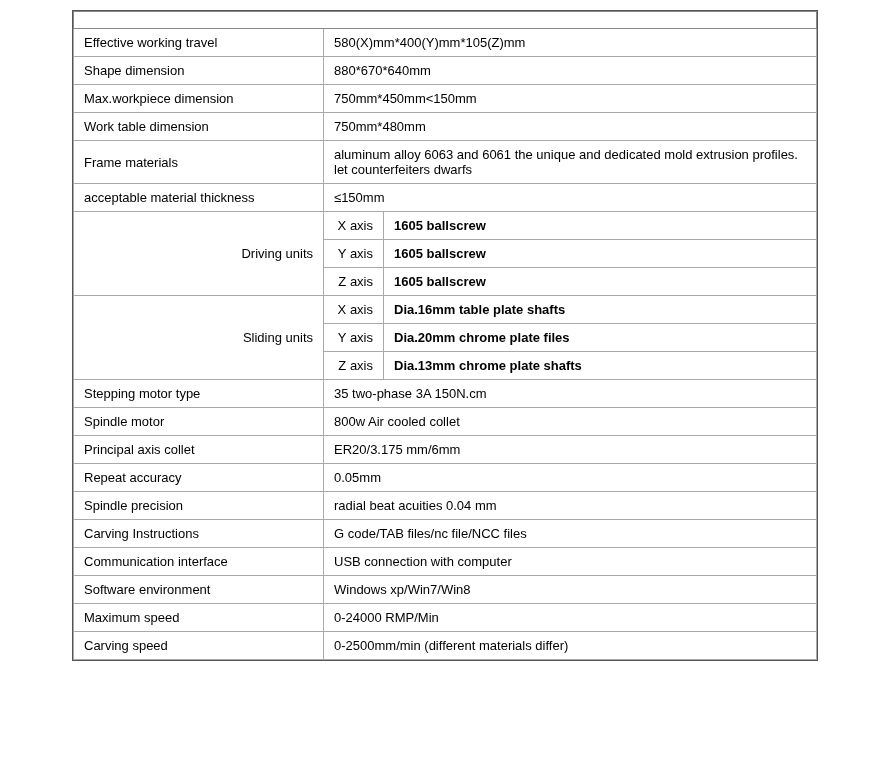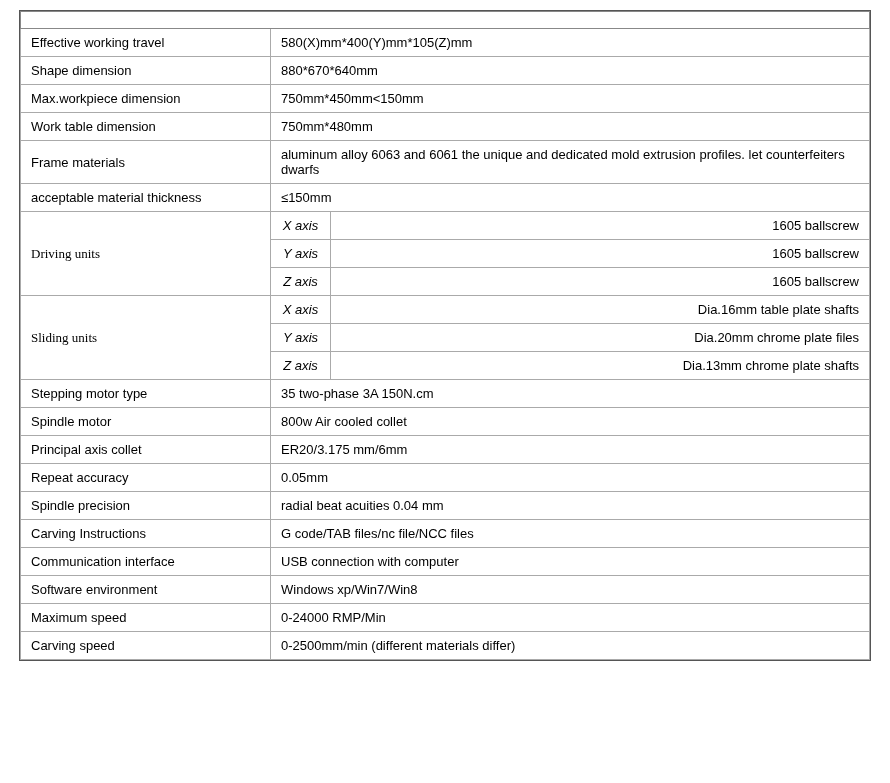--- a/index.html
+++ b/index.html
@@ -10,21 +10,21 @@
     body {
       background: #fff;
       font-family: Arial, sans-serif;
       font-size: 13px;
       display: flex;
       justify-content: center;
       align-items: flex-start;
       padding: 10px;
     }
     .table-wrapper {
-      width: 852px;
+      width: 746px;
       border: 1px solid #555;
     }
     table {
       width: 100%;
       border-collapse: collapse;
     }
     th, td {
       border: 1px solid #aaa;
       padding: 6px 10px;
       vertical-align: middle;
@@ -41,30 +41,29 @@
       width: 250px;
       text-align: left;
       vertical-align: middle;
     }
     .value-cell {
       text-align: left;
       vertical-align: middle;
     }
     .axis-label {
       width: 60px;
-      text-align: center;
-      font-style: italic;
+      text-align: right;
     }
     .axis-value {
-      text-align: right;
+      text-align: left;
+      font-weight: bold;
     }
     .driving-label {
-      text-align: left;
+      text-align: right;
       vertical-align: middle;
-      font-family: Liberation Serif, serif;
     }
   </style>
 </head>
 <body>
 
 <div class="table-wrapper">
   <table>
     <thead>
       <tr class="title-row">
         <th colspan="4"></th>

